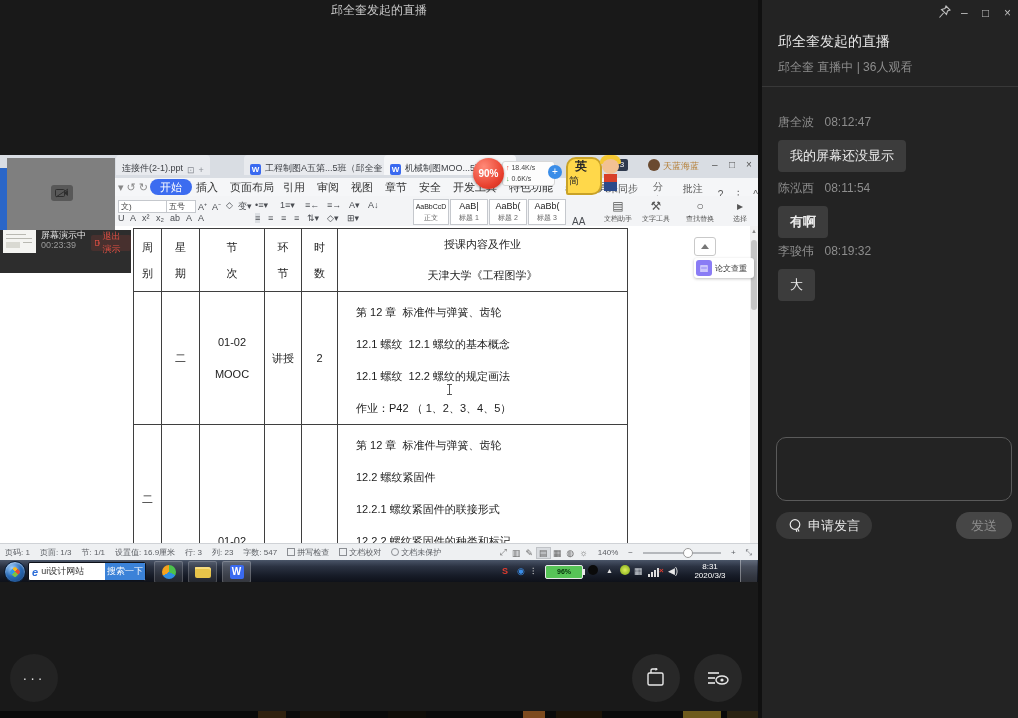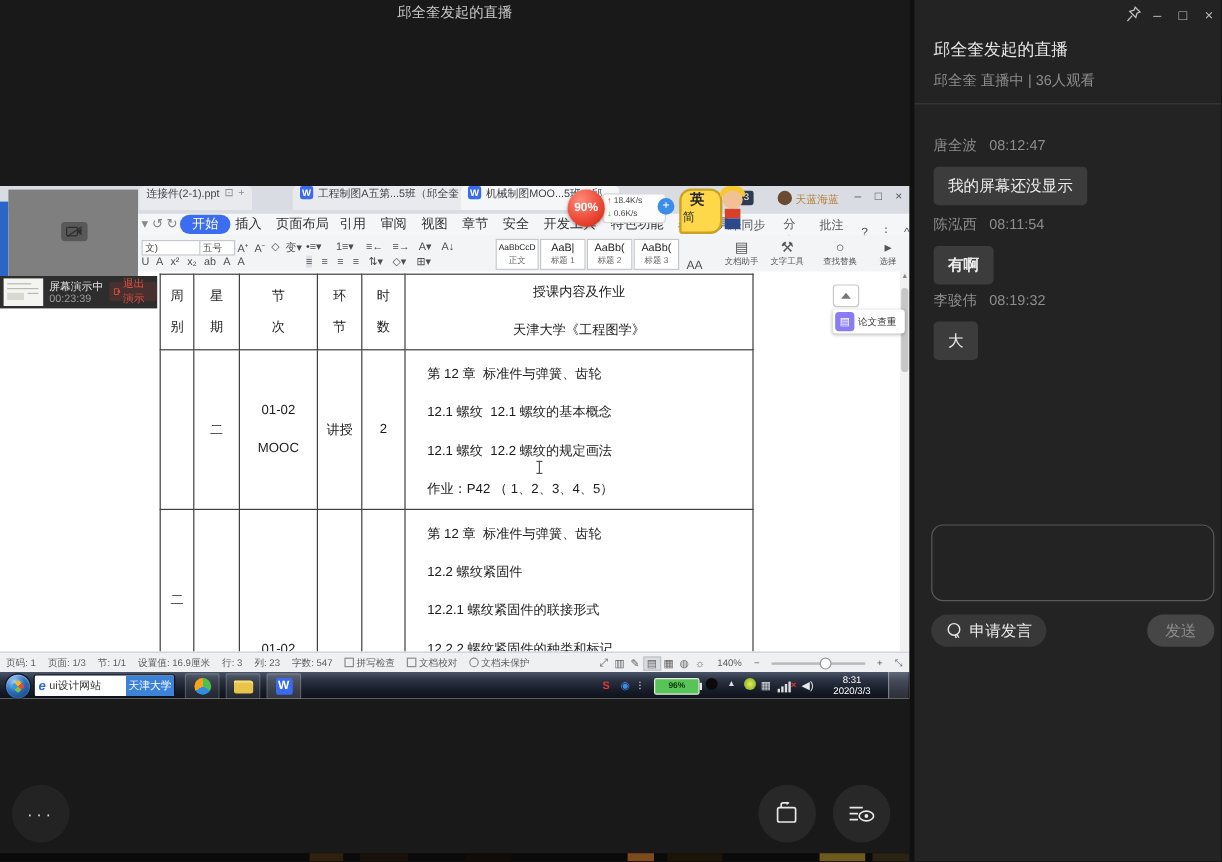--- a/index.html
+++ b/index.html
@@ -4,21 +4,21 @@
 <style>
   html,body{margin:0;padding:0;background:#101010;}
   .stage{position:relative;width:1018px;height:718px;background:#191919;overflow:hidden;
          font-family:"Liberation Sans",sans-serif;-webkit-font-smoothing:antialiased;}
   .ab{position:absolute;}
   
   .main-title{left:0;top:2px;width:758px;text-align:center;color:#c9c9c9;font-size:12px;}
   .share{left:0;top:155px;width:758px;height:427px;background:#f5f6f8;overflow:hidden;}
   
   .wps-tabbar{left:0;top:0;width:758px;height:23px;background:#d9dde3;border-bottom:1px solid #c8ccd2;}
-  .doc-tab{position:absolute;top:0;height:20px;display:flex;align-items:flex-start;gap:4px;
+  .doc-tab{position:absolute;top:0;height:20px;display:flex;align-items:flex-end;gap:4px;
            padding:0 6px;font-size:9px;color:#3c3f44;background:#e8eaee;border-radius:4px 4px 0 0;}
   .doc-tab.active{background:#f5f6f8;}
   .w-ico{display:inline-block;width:11px;height:11px;background:#3a6af0;color:#fff;font-size:8px;
          font-weight:bold;text-align:center;line-height:11px;border-radius:2px;}
   .tab-x{color:#8a8e95;font-size:9px;}
   .wps-ribbontabs{left:0;top:23px;width:758px;height:18px;background:#f5f6f8;font-size:11px;color:#333;}
   .rtab{position:absolute;top:2px;height:15px;line-height:15px;}
   .rtab.sel{background:#3c6cf0;color:#fff;border-radius:9px;padding:0 10px;top:1px;height:16px;line-height:16px;}
   .rright{position:absolute;top:2px;font-size:10px;color:#555;display:flex;gap:10px;align-items:center;}
   .wps-toolbar{left:0;top:41px;width:758px;height:30px;background:#f3f4f6;border-bottom:1px solid #d5d8dc;}
@@ -74,21 +74,21 @@
   .bars{position:absolute;left:648px;top:8px;display:flex;align-items:flex-end;gap:1px;}
   .bars span{display:block;width:2px;background:#ddd;}
   .clock{position:absolute;left:686px;top:2px;width:48px;color:#fff;font-size:8px;text-align:center;line-height:9px;}
   .showdesk{position:absolute;left:740px;top:0;width:16px;height:22px;background:rgba(255,255,255,.13);
             border-left:1px solid rgba(255,255,255,.35);}
   
   .cam-box{left:7px;top:3px;width:108px;height:72px;background:#7f7f7f;}
   .cam-ico{position:absolute;left:44px;top:27px;width:22px;height:16px;background:#585858;border-radius:3px;
            display:flex;align-items:center;justify-content:center;}
   .blue-sliver{left:0;top:13px;width:7px;height:62px;background:#2a66c8;}
-  .pres-bar{left:0;top:75px;width:131px;height:27px;background:#2d2d2d;display:flex;align-items:center;}
+  .pres-bar{left:0;top:75px;width:131px;height:43px;background:#2d2d2d;display:flex;align-items:flex-start;}
   .pres-thumb{width:33px;height:23px;background:#f4f4f1;margin-left:3px;position:relative;overflow:hidden;}
   .pres-thumb i{position:absolute;background:#b9b9b2;}
   .pres-txt{margin-left:5px;line-height:10px;}
   .pres-status{font-size:9px;color:#e6e6e6;}
   .pres-timer{font-size:9px;color:#9a9a9a;}
   .exit-btn{position:absolute;left:91px;top:5px;height:16px;display:flex;align-items:center;gap:2px;
             background:rgba(224,70,56,.15);border-radius:2px;padding:0 4px;color:#e05044;font-size:9px;}
   .netball{left:473px;top:3px;width:31px;height:31px;border-radius:50%;color:#fff;font-size:10px;font-weight:bold;
            display:flex;align-items:center;justify-content:center;
            background:radial-gradient(circle at 35% 28%,#ff8a78 0%,#e8402e 65%,#c12a1a 100%);
@@ -367,21 +367,21 @@
       </span>
       <span class="st-item">+</span>
       <span class="st-item" style="margin-right:6px;">⤡</span>
     </div>
 
     <div class="ab taskbar">
       <div class="orb"></div>
       <div class="searchbox">
         <span class="e-ico">e</span>
         <span class="search-txt">ui设计网站</span>
-        <span class="search-btn">天津大学</span>
+        <span class="search-btn">搜索一下</span>
       </div>
       <div class="tb-app" style="left:154px;">
         <span style="width:14px;height:14px;border-radius:50%;background:conic-gradient(#4cc14c 0 33%,#2f8de0 0 66%,#f5a31e 0 100%);"></span>
       </div>
       <div class="tb-app" style="left:188px;">
         <span style="width:16px;height:11px;background:#e8c44a;border-radius:1px 3px 2px 2px;box-shadow:inset 0 2px 0 #f7dc7e;"></span>
       </div>
       <div class="tb-app" style="left:222px;background:rgba(255,255,255,.16);">
         <span class="w-ico" style="width:14px;height:14px;line-height:14px;font-size:10px;">W</span>
       </div>

